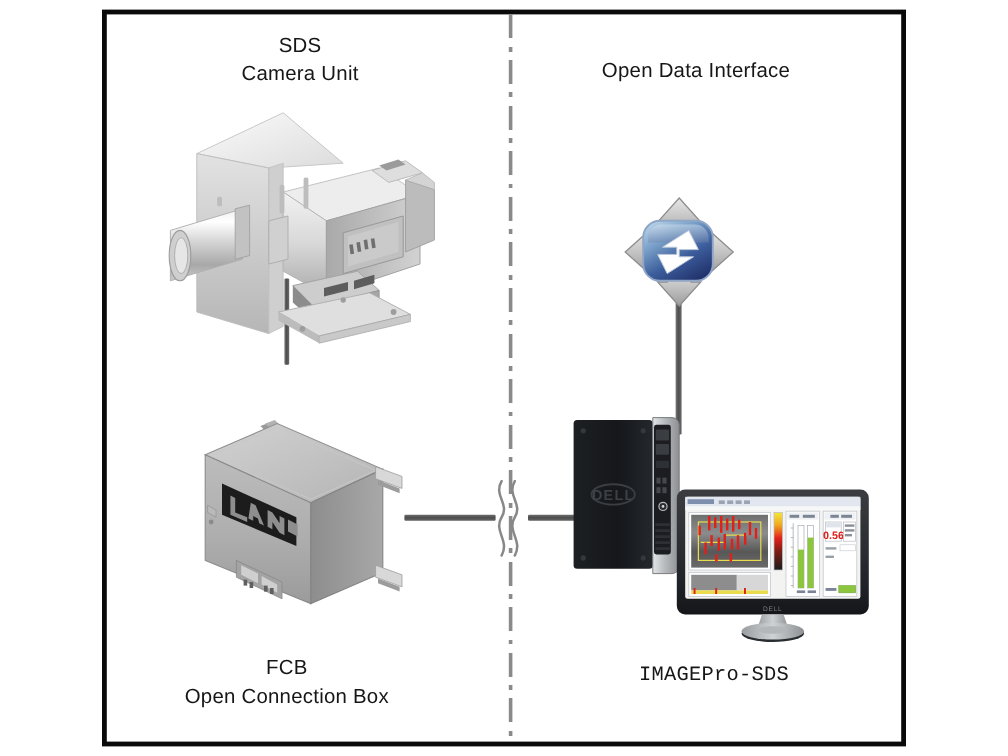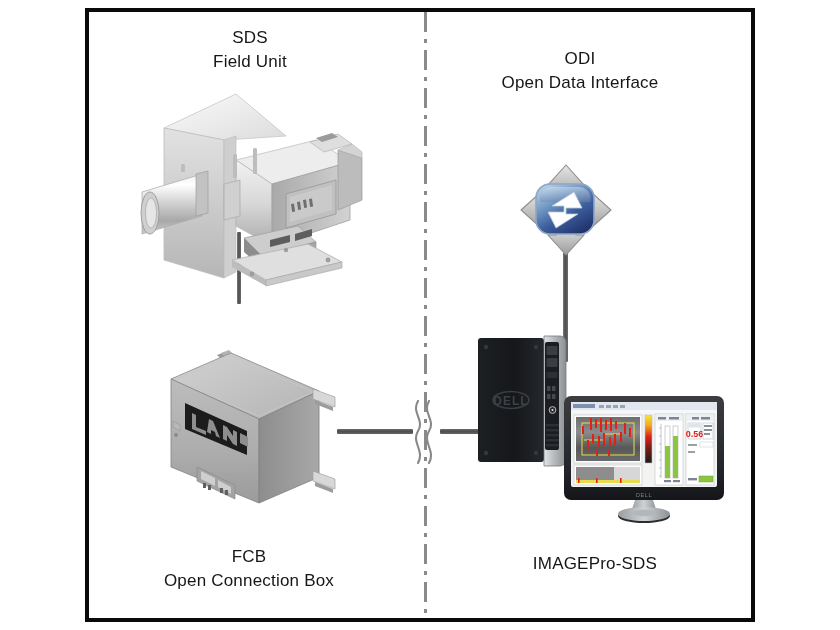--- a/index.html
+++ b/index.html
@@ -48,22 +48,22 @@
     position: absolute;
     text-align: center;
     color: #161616;
     font-size: 17px;
     line-height: 1.42;
     letter-spacing: 0.2px;
     white-space: nowrap;
   }
   #label-sds      { left: 130px; top: 26px;  width: 240px; }
   #label-odi      { left: 440px; top: 47px;  width: 280px; }
-  #label-fcb      { left: 124px; top: 545px; width: 250px; }
-  #label-ws       { left: 450px; top: 552px; width: 290px; }
+  #label-fcb      { left: 114px; top: 545px; width: 250px; }
+  #label-ws       { left: 450px; top: 552px; width: 290px; font-family: Liberation Mono, monospace; }
 
   
   .cable {
     position: absolute;
     background: linear-gradient(to bottom, #6d6d6d, #4e4e4e 45%, #636363);
     border-radius: 1px;
   }
   .cable-v {
     background: linear-gradient(to right, #7a7a7a, #4e4e4e 45%, #6b6b6b);
   }
@@ -120,40 +120,39 @@
     top: 162px;
     width: 96px;
     height: 96px;
   }
   #odi-icon svg { display:block; }
 
   
   #workstation {
     position: absolute;
     left: 472px;
-    top: 328px;
+    top: 340px;
     width: 255px;
     height: 200px;
   }
   #workstation svg { display:block; }
 </style>
 </head>
 <body>
 
 <div id="diagram-frame"></div>
 
 <div id="center-divider"></div>
 
 <div class="label-block" id="label-sds">
   <div>SDS</div>
-  <div>Field Unit</div>
+  <div>Camera Unit</div>
 </div>
 
 <div class="label-block" id="label-odi">
-  <div>ODI</div>
   <div>Open Data Interface</div>
 </div>
 
 <div class="label-block" id="label-fcb">
   <div>FCB</div>
   <div>Open Connection Box</div>
 </div>
 
 <div class="label-block" id="label-ws">
   <div>IMAGEPro-SDS</div>

